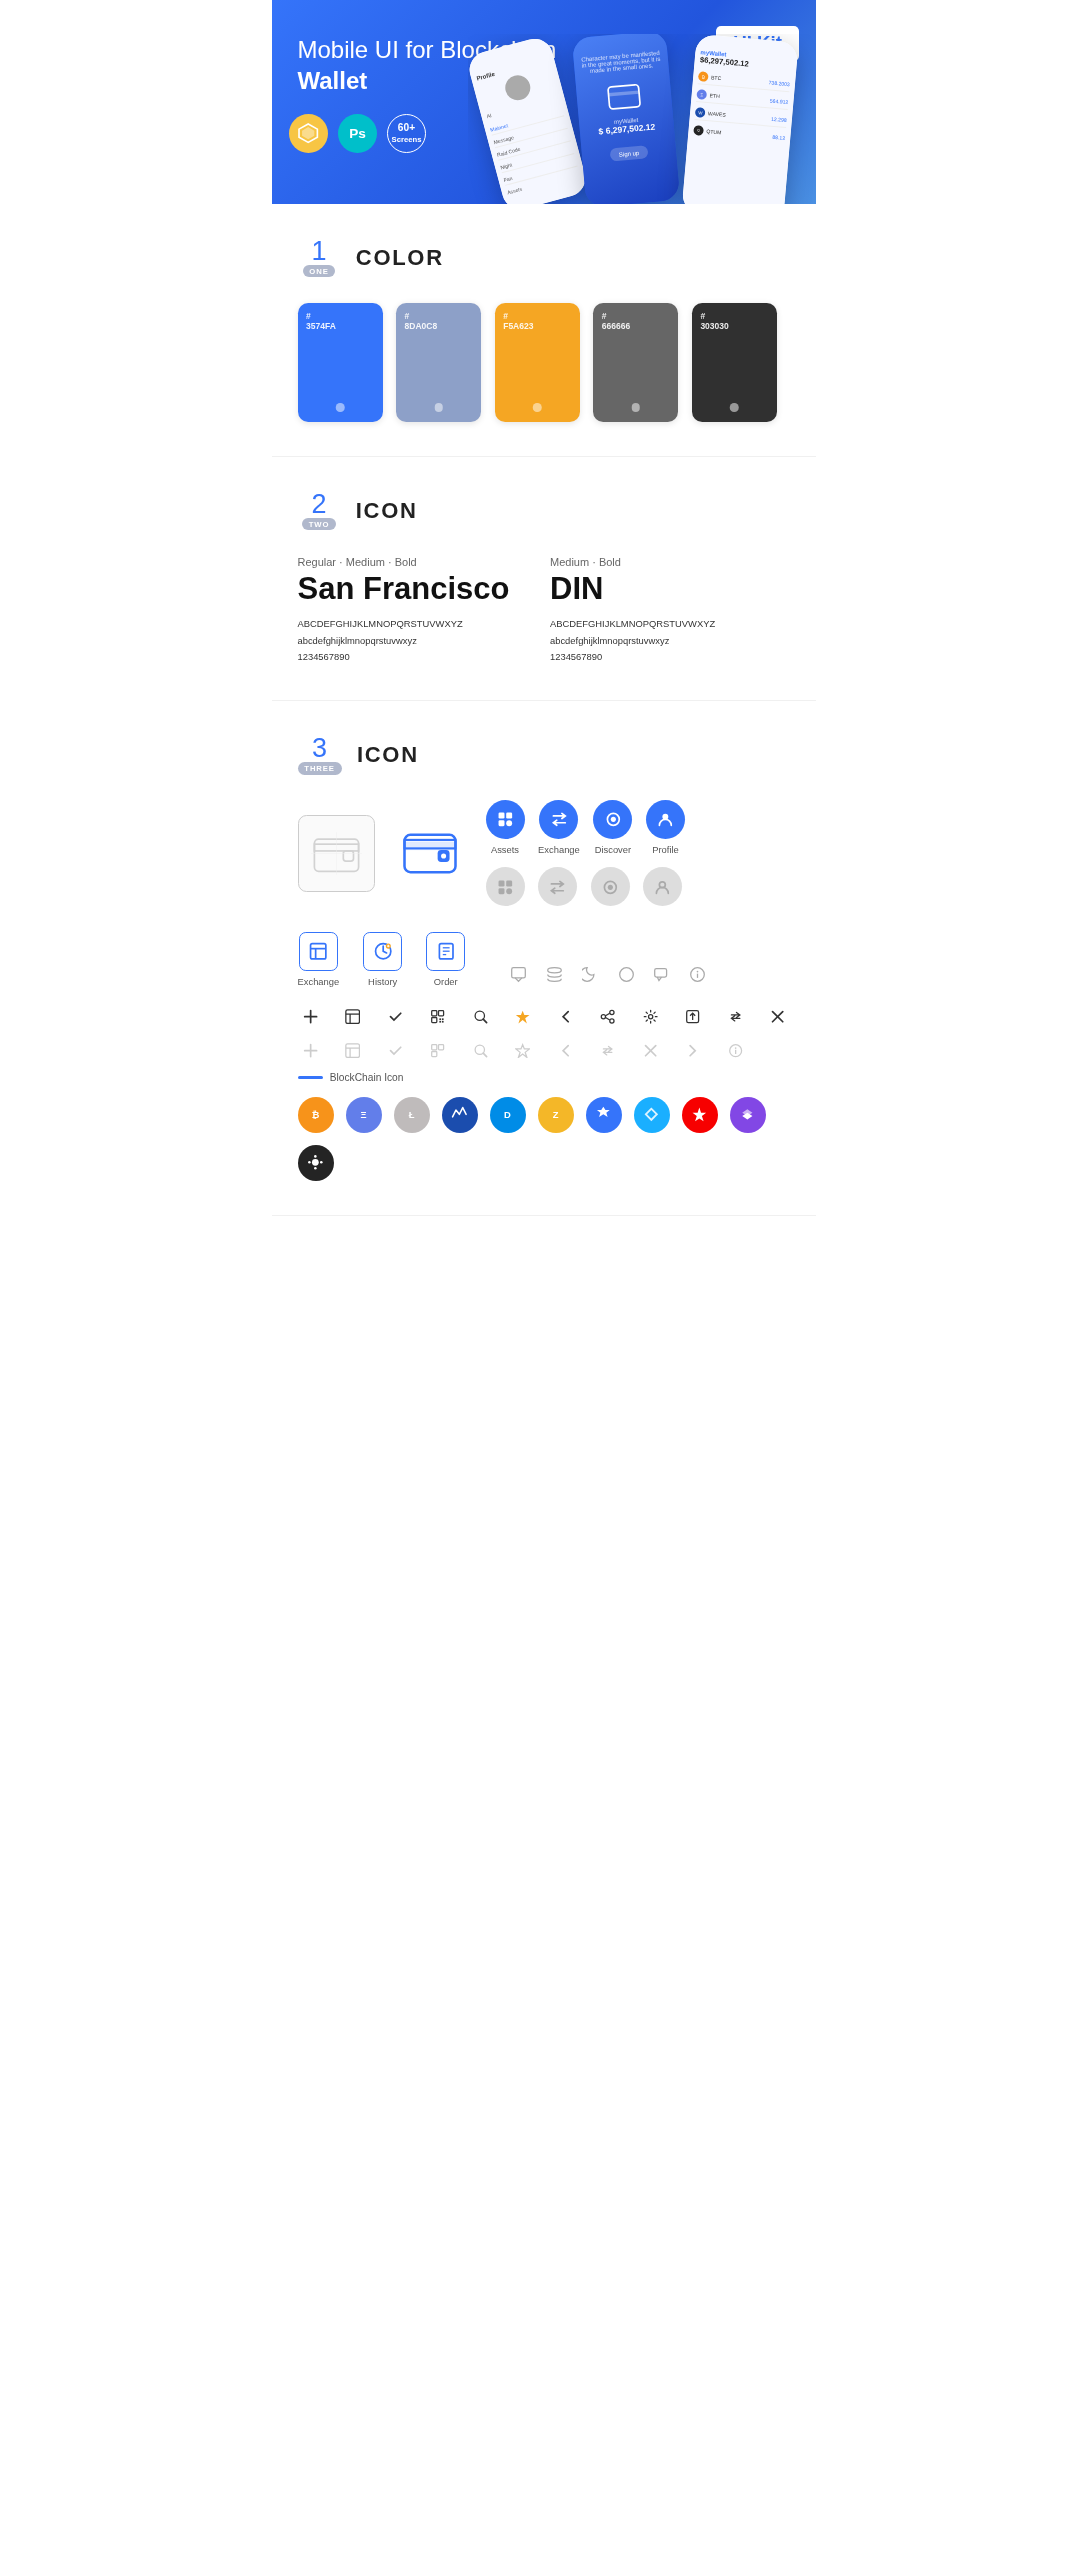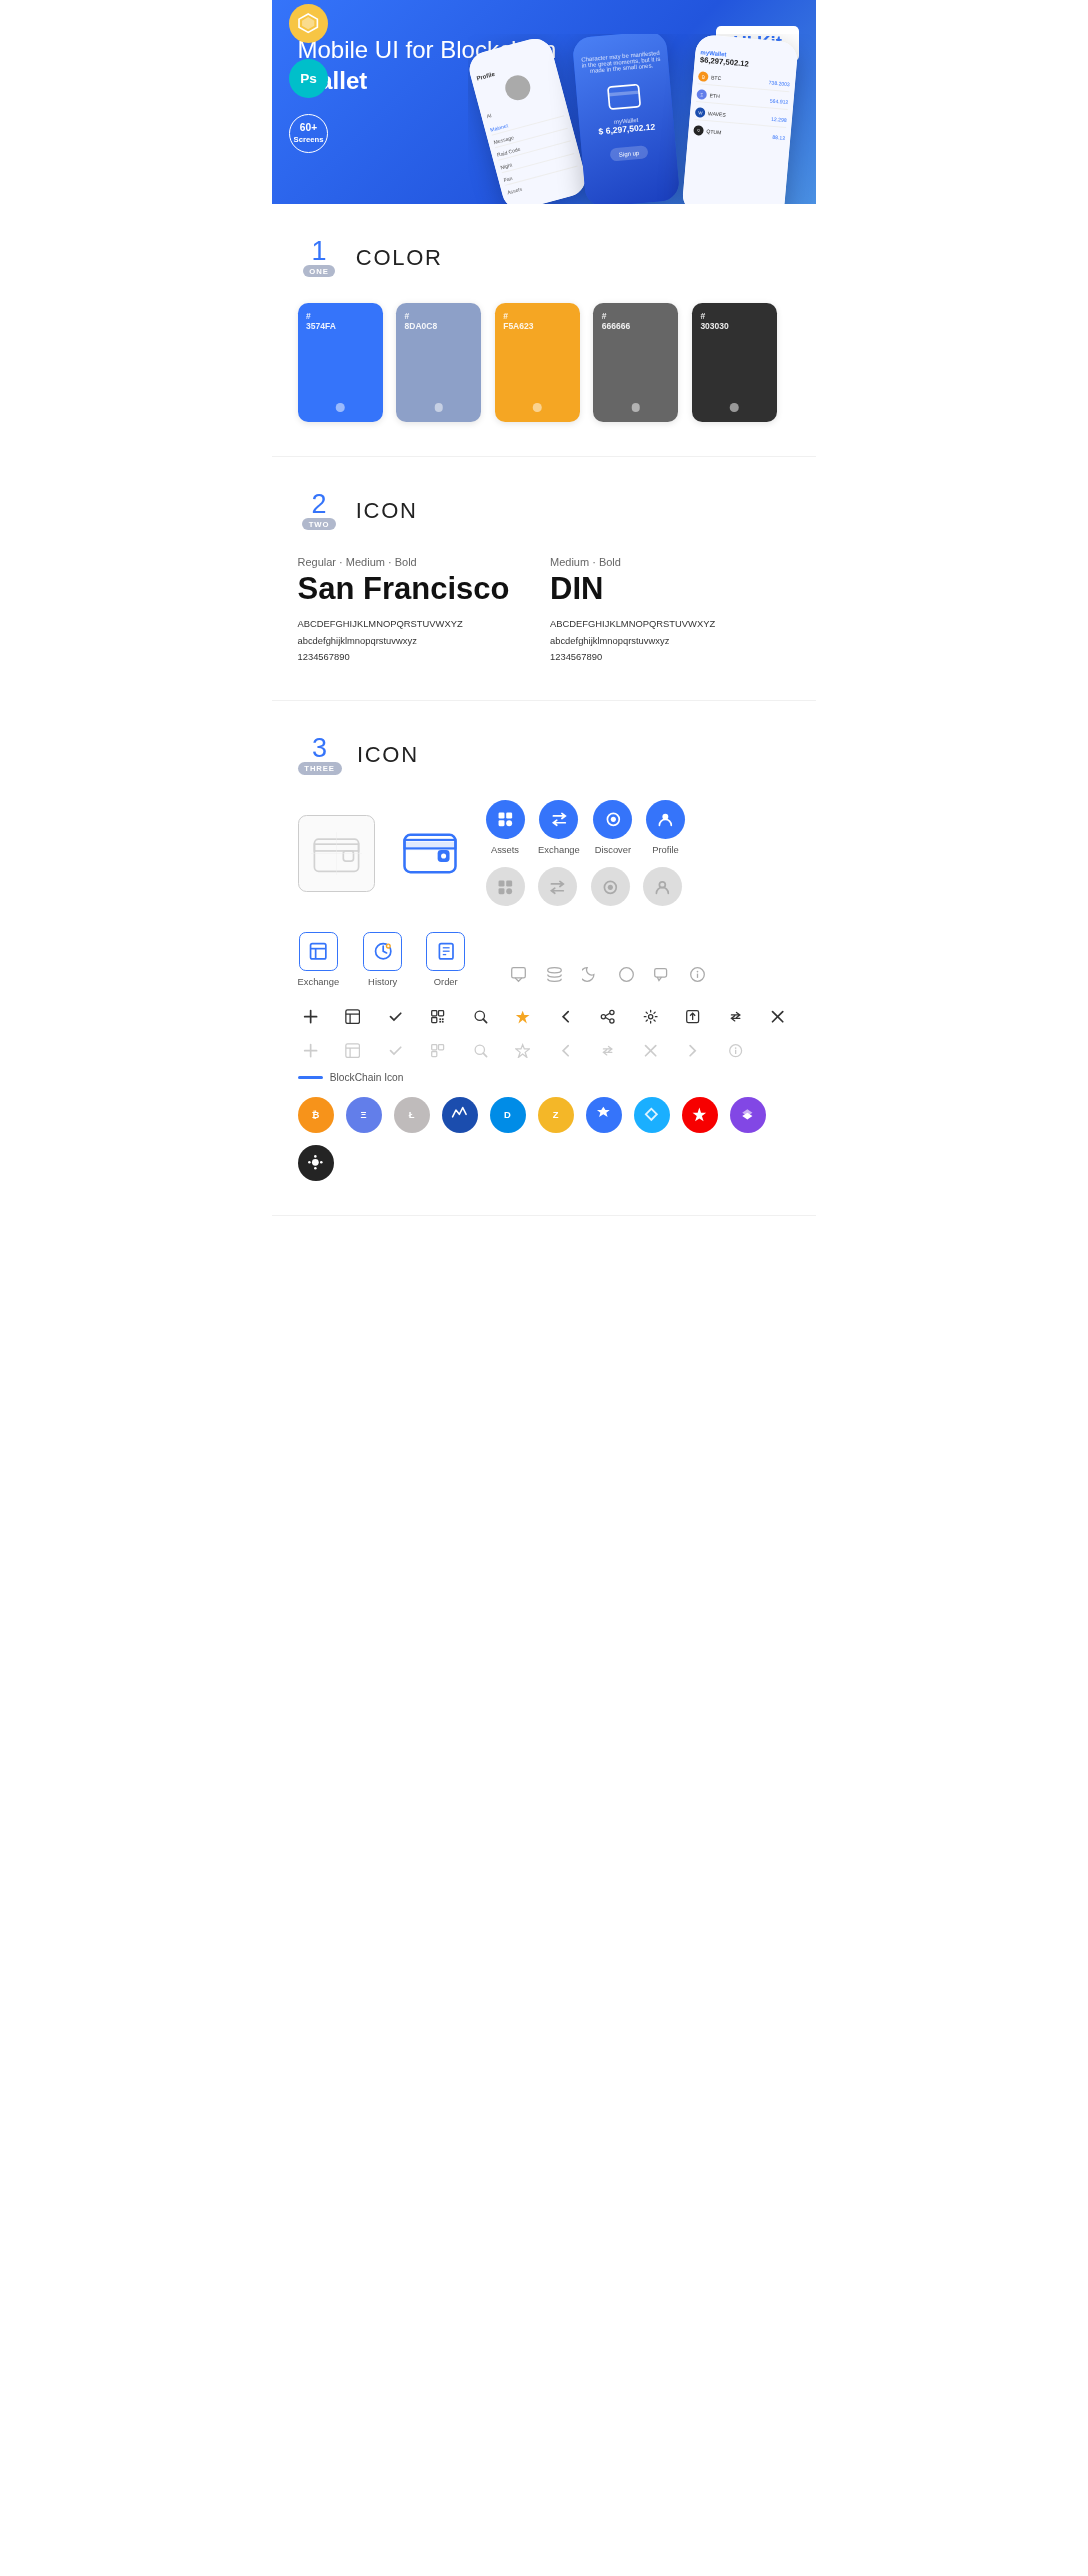--- a/index.html
+++ b/index.html
@@ -32,22 +32,22 @@
       right: 17px;
       background: #fff;
       color: #3574FA;
       font-size: 18.7px;
       font-weight: 700;
       padding: 6.8px 17px;
       border-radius: 5.1px;
     }
     .hero-badges {
       display: flex;
-      flex-direction: column;
-      gap: 16px;
+      flex-direction: row;
+      gap: 10px;
       position: absolute;
       left: 17px;
       bottom: 51px;
     }
     .badge-circle {
       width: 39px;
       height: 39px;
       border-radius: 50%;
       display: flex;
       align-items: center;
@@ -142,21 +142,21 @@
       background: #b0b8cc;
       color: #fff;
       font-size: 7.7px;
       font-weight: 600;
       padding: 1.7px 6.8px;
       border-radius: 8.5px;
       letter-spacing: 0.9px;
     }
     .section-title {
       font-size: 22px;
-      font-weight: 400;
+      font-weight: 700;
       color: #222;
       letter-spacing: 1.7px;
     }
 
     
     .color-swatches {
       display: flex;
       gap: 13.6px;
       flex-wrap: wrap;
     }

